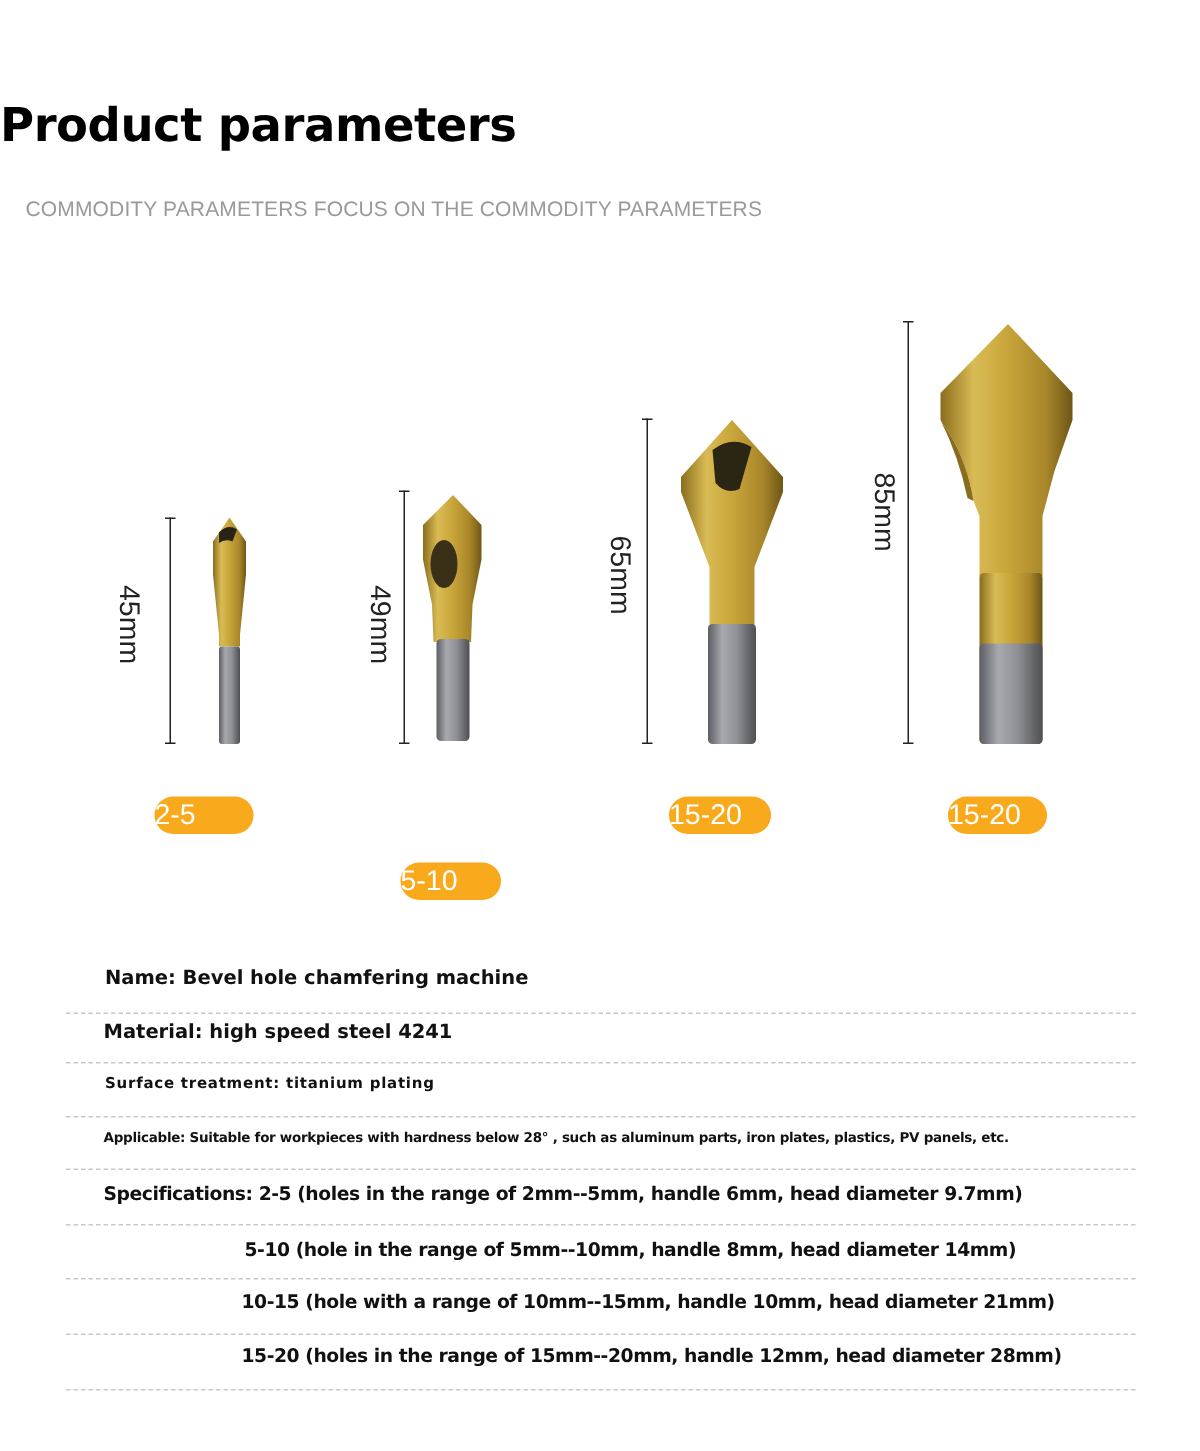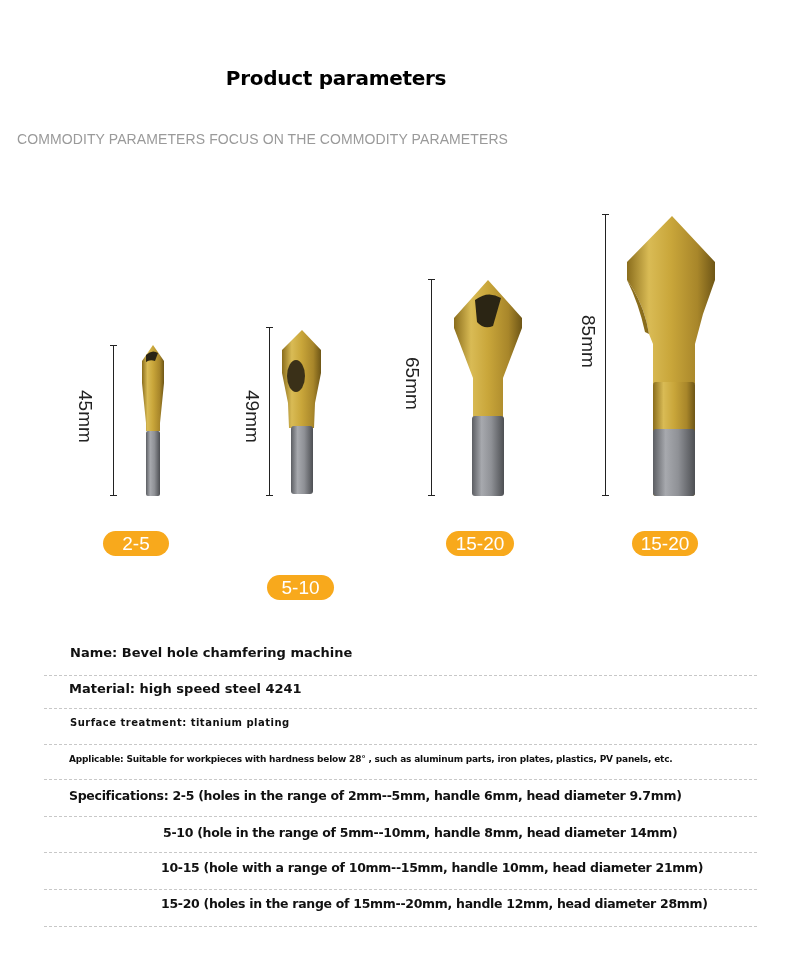--- a/index.html
+++ b/index.html
@@ -1,25 +1,25 @@
 <!DOCTYPE html>
 <html><head>
 <meta charset="utf-8">
 <style>
   html, body { margin:0; padding:0; background:#ffffff; }
   body { width:800px; height:967px; position:relative; overflow:hidden; font-family:"DejaVu Sans", sans-serif; }
-  .title { position:absolute; top:66px; left:0; width:672px; text-align:center; font-family:"DejaVu Sans", sans-serif; font-weight:bold; font-size:20px; color:#000; letter-spacing:-0.3px; }
+  .title { position:absolute; top:66px; left:0; width:672px; text-align:left; font-family:"DejaVu Sans", sans-serif; font-weight:bold; font-size:31px; color:#000; letter-spacing:-0.3px; }
   .subtitle { position:absolute; top:131px; left:17px; width:800px; text-align:left; font-family:"Liberation Sans", sans-serif; font-size:14px; color:#9a9a9a; letter-spacing:0.1px; }
   .bit { position:absolute; }
   .dim-line { position:absolute; width:1px; background:#222; }
   .dim-line::before, .dim-line::after { content:""; position:absolute; left:-3px; width:7px; height:1px; background:#222; }
   .dim-line::before { top:0; }
   .dim-line::after { bottom:0; }
   .dim-label { position:absolute; font-family:"Liberation Sans", sans-serif; font-size:19px; color:#222; transform:rotate(90deg); transform-origin:left top; white-space:nowrap; }
-  .badge { position:absolute; height:25px; border-radius:13px; background:#f8a91c; color:#fff; font-family:"Liberation Sans", sans-serif; font-size:19px; line-height:25px; text-align:center; }
+  .badge { position:absolute; height:25px; border-radius:13px; background:#f8a91c; color:#fff; font-family:"Liberation Sans", sans-serif; font-size:19px; line-height:25px; }
   .row { position:absolute; left:0; width:800px; font-family:"DejaVu Sans", sans-serif; font-weight:bold; color:#111; white-space:nowrap; }
   .dash { position:absolute; left:44px; width:713px; height:0; border-top:1px dashed #c8c8c8; }
 </style>
 </head>
 <body>
 
 <svg width="0" height="0" style="position:absolute">
   <defs>
     <linearGradient id="gold" x1="0" x2="1" y1="0" y2="0">
       <stop offset="0" stop-color="#8a6d1c"></stop>

